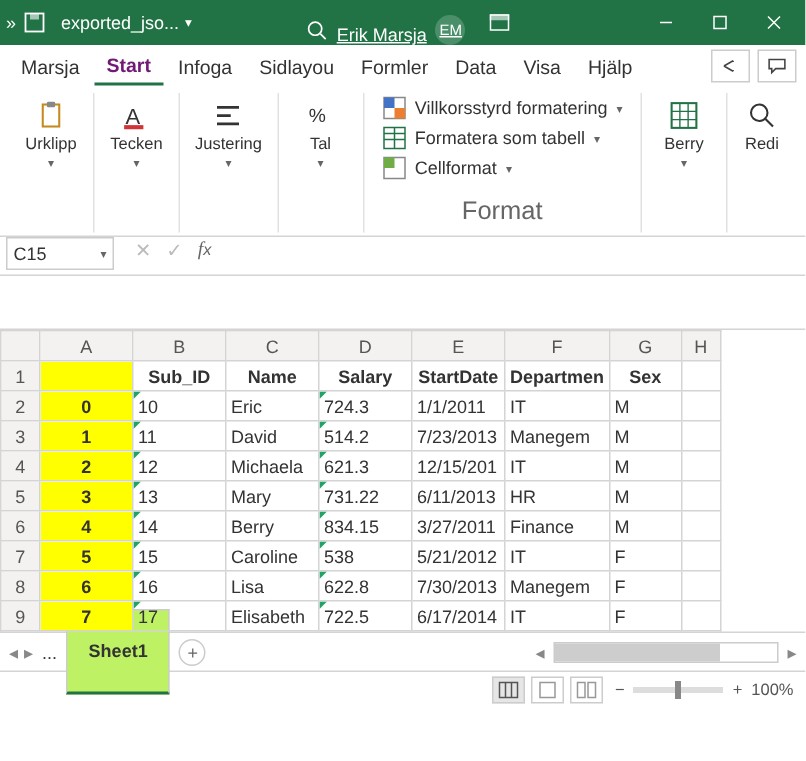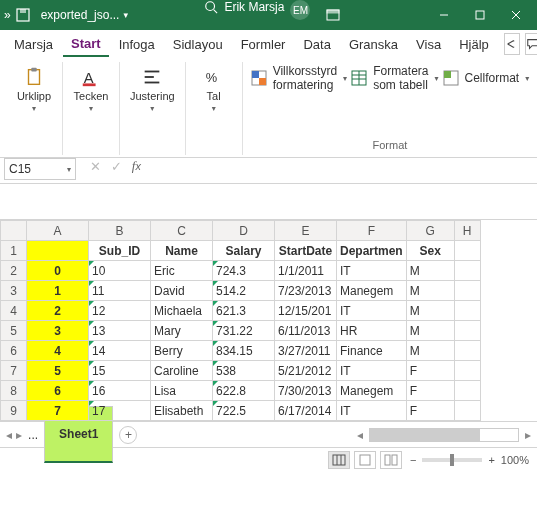--- a/index.html
+++ b/index.html
@@ -3,44 +3,44 @@
 <meta charset="utf-8">
 <style>
   * { box-sizing: border-box; margin: 0; padding: 0; font-family: "Segoe UI", Arial, sans-serif; }
   body { width: 537px; height: 507px; background: #fff; overflow: hidden; font-size: 12px; color: #333; }
 
   
   .titlebar { height: 30px; background: #217346; color: #fff; display: flex; align-items: center; padding: 0 4px; }
   .titlebar .left { display: flex; align-items: center; gap: 4px; }
   .titlebar .save-ico { width: 16px; height: 16px; display: inline-flex; align-items: center; justify-content: center; }
   .titlebar .file { margin-left: 6px; font-size: 12px; }
-  .titlebar .center { flex: 1; text-align: center; display: flex; align-items: flex-start; justify-content: center; gap: 6px; }
+  .titlebar .center { flex: 1; text-align: center; display: flex; align-items: flex-end; justify-content: center; gap: 6px; text-decoration: underline; }
   .titlebar .avatar { width: 20px; height: 20px; border-radius: 50%; background: #4a8f6a; display: inline-flex; align-items: center; justify-content: center; font-size: 10px; }
   .titlebar .right { display: flex; align-items: center; gap: 2px; }
   .winbtn { width: 34px; height: 30px; display: inline-flex; align-items: center; justify-content: center; }
   .winbtn svg { stroke: #fff; }
 
   
   .menu { height: 28px; display: flex; align-items: center; gap: 2px; padding: 0 6px; font-size: 13px; }
   .menu .tab { padding: 4px 8px; cursor: default; }
   .menu .tab.active { color: #701a75; border-bottom: 2px solid #217346; font-weight: 600; }
   .menu .spacer { flex: 1; }
   .menu .iconbtn { width: 26px; height: 22px; border: 1px solid #ccc; display: inline-flex; align-items: center; justify-content: center; margin-left: 3px; }
 
   
   .ribbon { height: 100px; border-bottom: 1px solid #d4d4d4; display: flex; padding: 4px 6px 2px 6px; }
   .group { display: flex; flex-direction: column; align-items: center; border-right: 1px solid #e1e1e1; padding: 2px 8px; }
   .group:last-child { border-right: none; }
   .group .body { flex: 1; display: flex; align-items: flex-start; gap: 4px; }
-  .group .label { font-size: 11px; color: #666; padding: 2px 0; text-align: center; }
+  .group .label { font-size: 17px; color: #666; padding: 2px 0; text-align: center; }
   .bigbtn { display: flex; flex-direction: column; align-items: center; gap: 2px; padding: 2px; font-size: 11px; color: #333; min-width: 40px; }
   .bigbtn svg { width: 22px; height: 22px; }
   .drop { font-size: 8px; color: #666; }
   .midgroup { flex: 1; }
-  .midbody { display: flex; flex-direction: row; gap: 4px; flex: 1; }
+  .midbody { display: flex; flex-direction: column; gap: 4px; flex: 1; }
   .midrow { display: flex; align-items: center; gap: 6px; font-size: 12px; color: #333; }
   .midrow svg { width: 16px; height: 16px; flex-shrink: 0; }
 
   
   .fbar { height: 26px; border-bottom: 1px solid #d4d4d4; display: flex; align-items: flex-start; }
   .namebox { width: 72px; height: 22px; border: 1px solid #ccc; margin: 0 4px; display: flex; align-items: center; padding: 0 4px; font-size: 12px; justify-content: space-between; }
   .fbtns { display: flex; align-items: center; gap: 10px; padding: 0 10px; color: #bbb; }
   .fbtns span { font-size: 13px; }
   .fx { font-style: italic; color: #666; font-family: serif; }
 
@@ -130,21 +130,20 @@
   </div>
 </div>
 
 <div class="menu">
   <span class="tab">Marsja</span>
   <span class="tab active">Start</span>
   <span class="tab">Infoga</span>
   <span class="tab">Sidlayou</span>
   <span class="tab">Formler</span>
   <span class="tab">Data</span>
-  <span class="tab">Granska</span>
   <span class="tab">Visa</span>
   <span class="tab">Hjälp</span>
   <span class="spacer"></span>
   <span class="iconbtn">
     <svg width="14" height="14" viewBox="0 0 16 16">
         <path d="M3 8 L10 4 M3 8 L10 12 M10 4 v1 M10 12 v-1" stroke="#444" fill="none" stroke-width="1.2"></path>
       </svg>
   </span>
   <span class="iconbtn">
     <svg width="14" height="14" viewBox="0 0 16 16">

